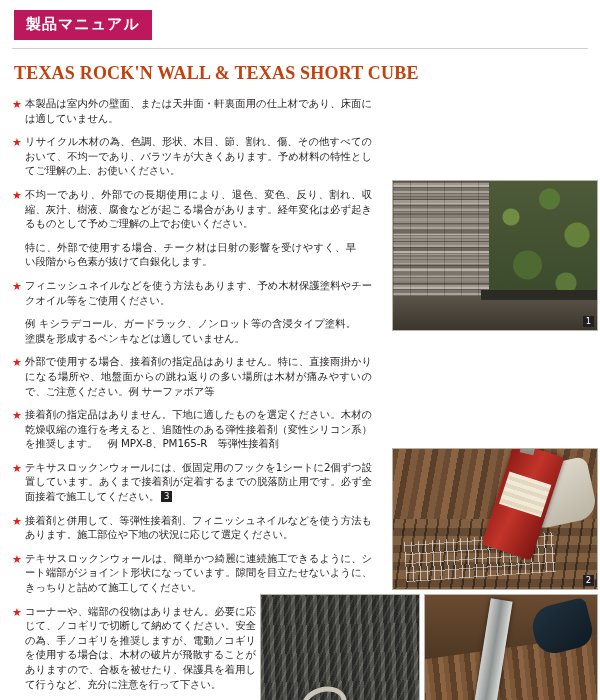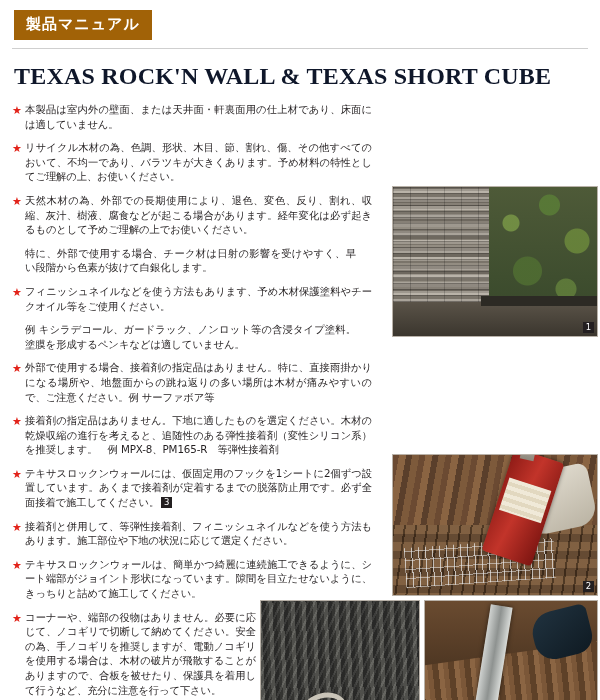--- a/index.html
+++ b/index.html
@@ -15,41 +15,41 @@
   }
   .page {
     width: 600px;
     height: 700px;
     position: relative;
     padding: 10px 12px 0 12px;
   }
   
   .badge {
     display: inline-block;
-    background: #a16207;
+    background: #be185d;
     color: #ffffff;
     font-family: "DejaVu Sans", sans-serif;
     font-weight: bold;
     font-size: 15px;
     letter-spacing: 1px;
     padding: 5px 12px 6px 12px;
     margin-left: 2px;
   }
   .hr-top {
     border: 0;
     border-top: 1px solid #cfcfcf;
     margin: 8px 0 0 0;
   }
   .title {
     font-family: "Liberation Serif", serif;
     font-weight: bold;
-    font-size: 24px;
+    font-size: 18px;
     letter-spacing: 0.2px;
     margin: 14px 0 12px 2px;
-    color: #0f172a;
+    color: #c2410c;
   }
   
   .content {
     position: relative;
   }
   .text-col {
     width: 360px;
   }
   .item {
     display: flex;
@@ -286,21 +286,21 @@
         <span class="txt">本製品は室内外の壁面、または天井面・軒裏面用の仕上材であり、床面には適していません。</span>
       </div>
 
       <div class="item">
         <span class="star">★</span>
         <span class="txt">リサイクル木材の為、色調、形状、木目、節、割れ、傷、その他すべてのおいて、不均一であり、バラツキが大きくあります。予め材料の特性としてご理解の上、お使いください。</span>
       </div>
 
       <div class="item">
         <span class="star">★</span>
-        <span class="txt">天然木材の為、外部での長期使用により、退色、変色、反り、割れ、収縮、灰汁、樹液、腐食などが起こる場合があります。経年変化は必ず起きるものとして予めご理解の上でお使いください。</span>
+        <span class="txt">不均一であり、外部での長期使用により、退色、変色、反り、割れ、収縮、灰汁、樹液、腐食などが起こる場合があります。経年変化は必ず起きるものとして予めご理解の上でお使いください。</span>
       </div>
 
       <div class="sub">特に、外部で使用する場合、チーク材は日射の影響を受けやすく、早い段階から色素が抜けて白銀化します。</div>
 
       <div class="item">
         <span class="star">★</span>
         <span class="txt">フィニッシュネイルなどを使う方法もあります、予め木材保護塗料やチークオイル等をご使用ください。</span>
       </div>
 
       <div class="sub">例 キシラデコール、ガードラック、ノンロット等の含浸タイプ塗料。塗膜を形成するペンキなどは適していません。</div>

